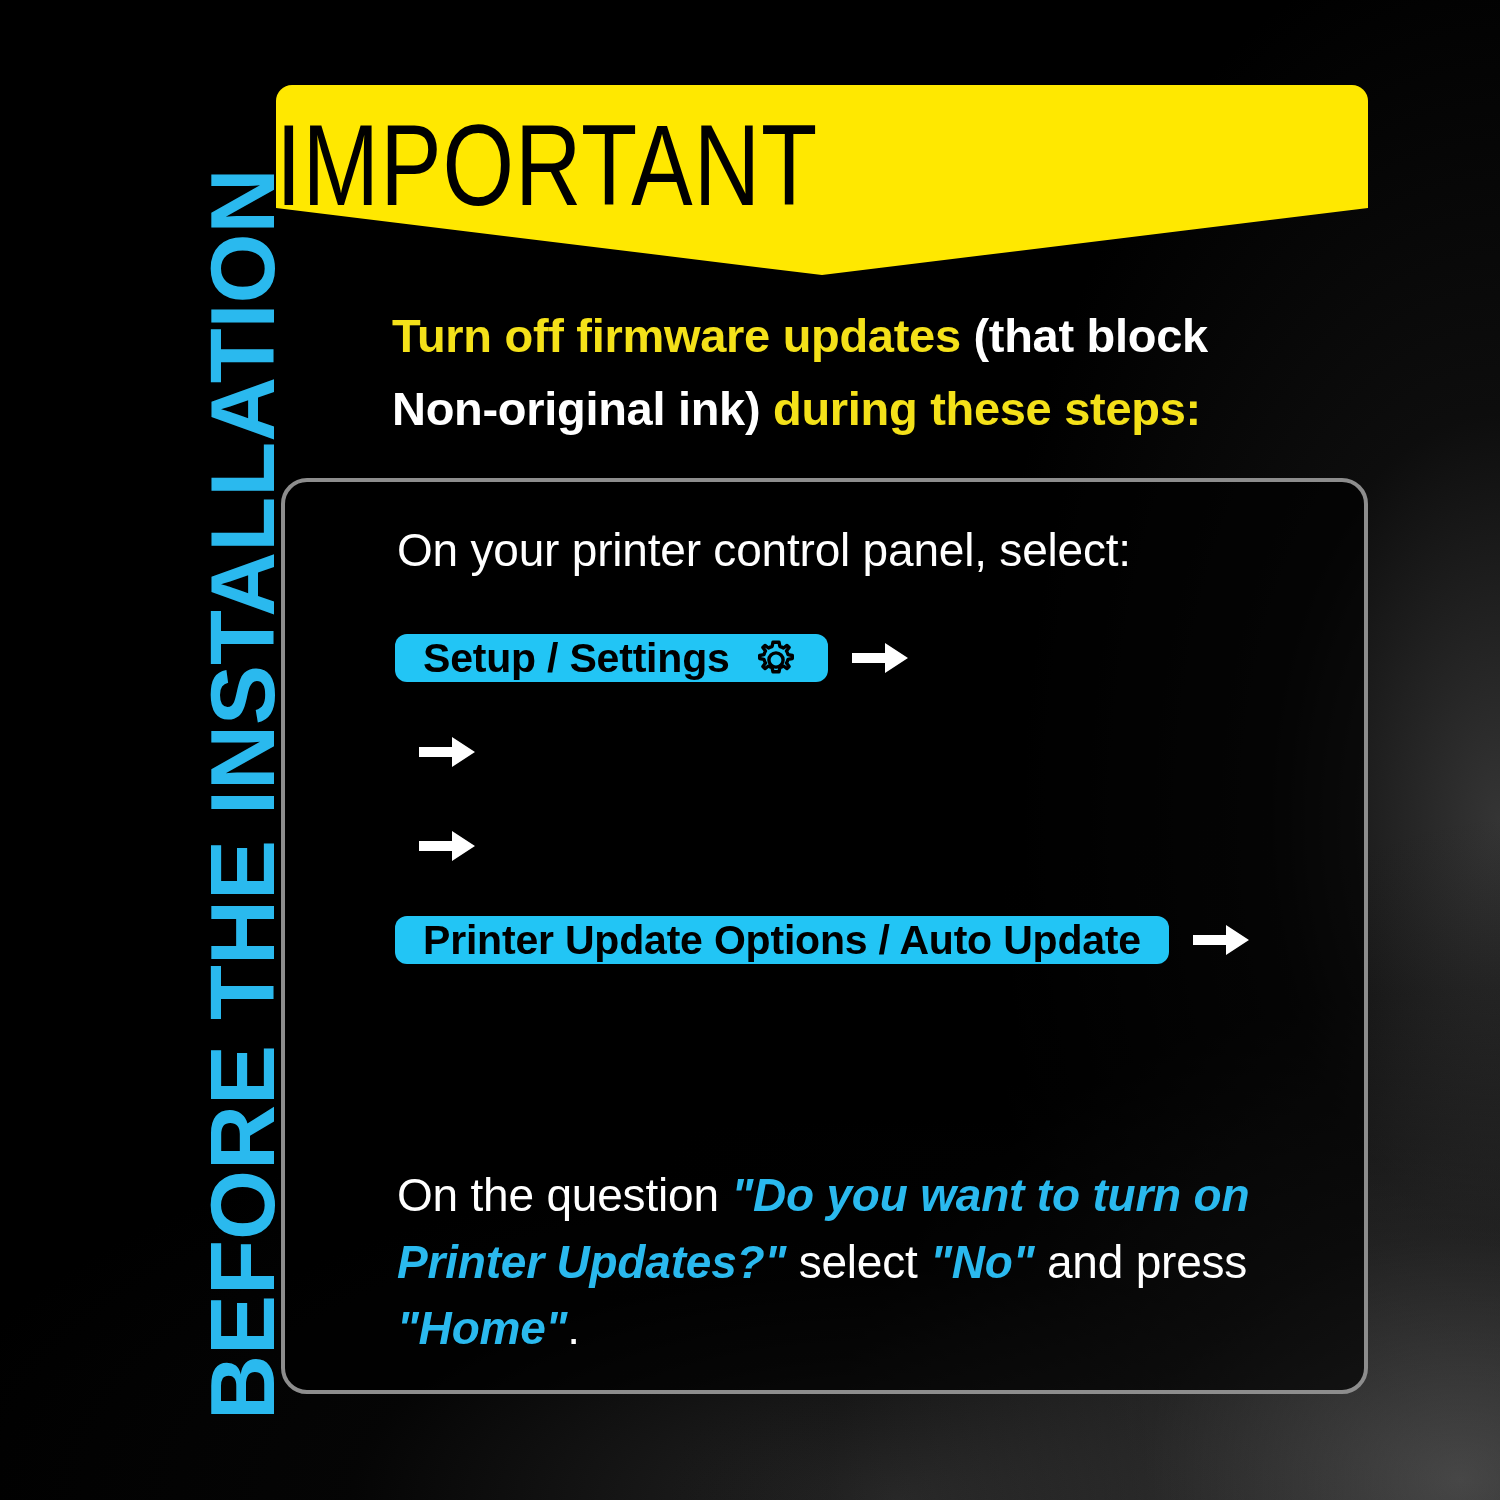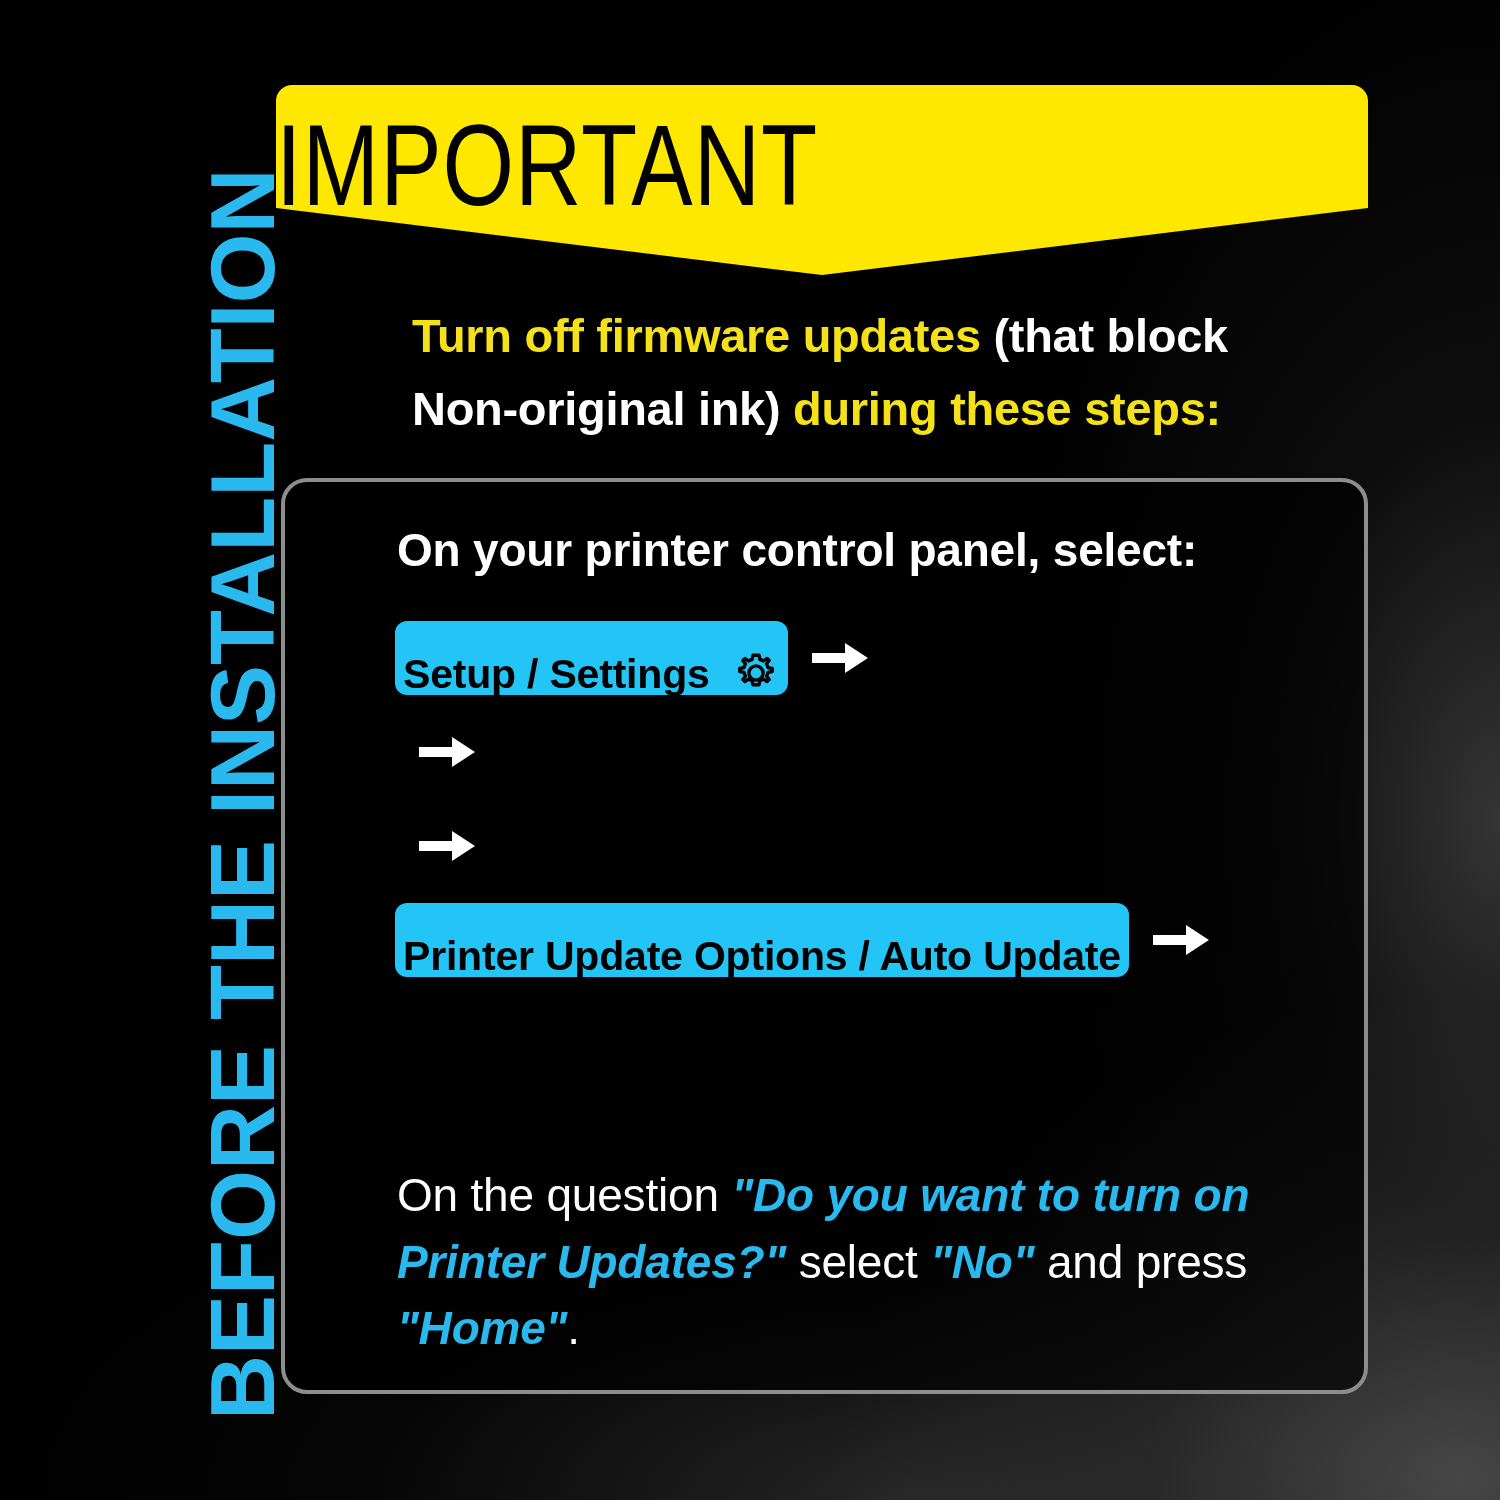--- a/index.html
+++ b/index.html
@@ -89,21 +89,20 @@
     position: absolute;
     left: 392px;
     top: 300px;
     width: 840px;
     font-family: "Liberation Sans", sans-serif;
     font-weight: bold;
     font-size: 47px;
     line-height: 1.55;
     letter-spacing: -0.3px;
     color: #F4E119;
-    margin-left: 20px;
   }
   #headline .y { color: #F4E119; }
   #headline .w { color: #FFFFFF; }
 
   
   #instruction-card {
     position: absolute;
     left: 281px;
     top: 478px;
     width: 1087px;
@@ -113,21 +112,21 @@
     box-sizing: border-box;
     background: rgba(0,0,0,0.65);
   }
 
   #card-intro {
     position: absolute;
     left: 112px;
     top: 45px;
     color: #FFFFFF;
     font-family: "Liberation Sans", sans-serif;
-    font-weight: bold;
+    font-weight: normal;
     font-size: 46px;
     line-height: 1;
     letter-spacing: -0.2px;
   }
 
   
   #steps {
     position: absolute;
     left: 110px;
     top: 140px;
@@ -135,24 +134,24 @@
   }
   .step-row {
     display: flex;
     align-items: center;
     height: 72px;
     margin-bottom: 22px;
   }
   .step-chip {
     background: #22C5F5;
     border-radius: 12px;
-    height: 74px;
-    display: flex;
-    align-items: flex-end;
-    padding: 0 8px;
+    height: 48px;
+    display: flex;
+    align-items: center;
+    padding: 0 28px;
     box-sizing: border-box;
   }
   .step-label {
     color: #000000;
     font-family: "Liberation Sans", sans-serif;
     font-weight: bold;
     font-size: 41px;
     line-height: 1;
     letter-spacing: -0.2px;
     white-space: nowrap;

